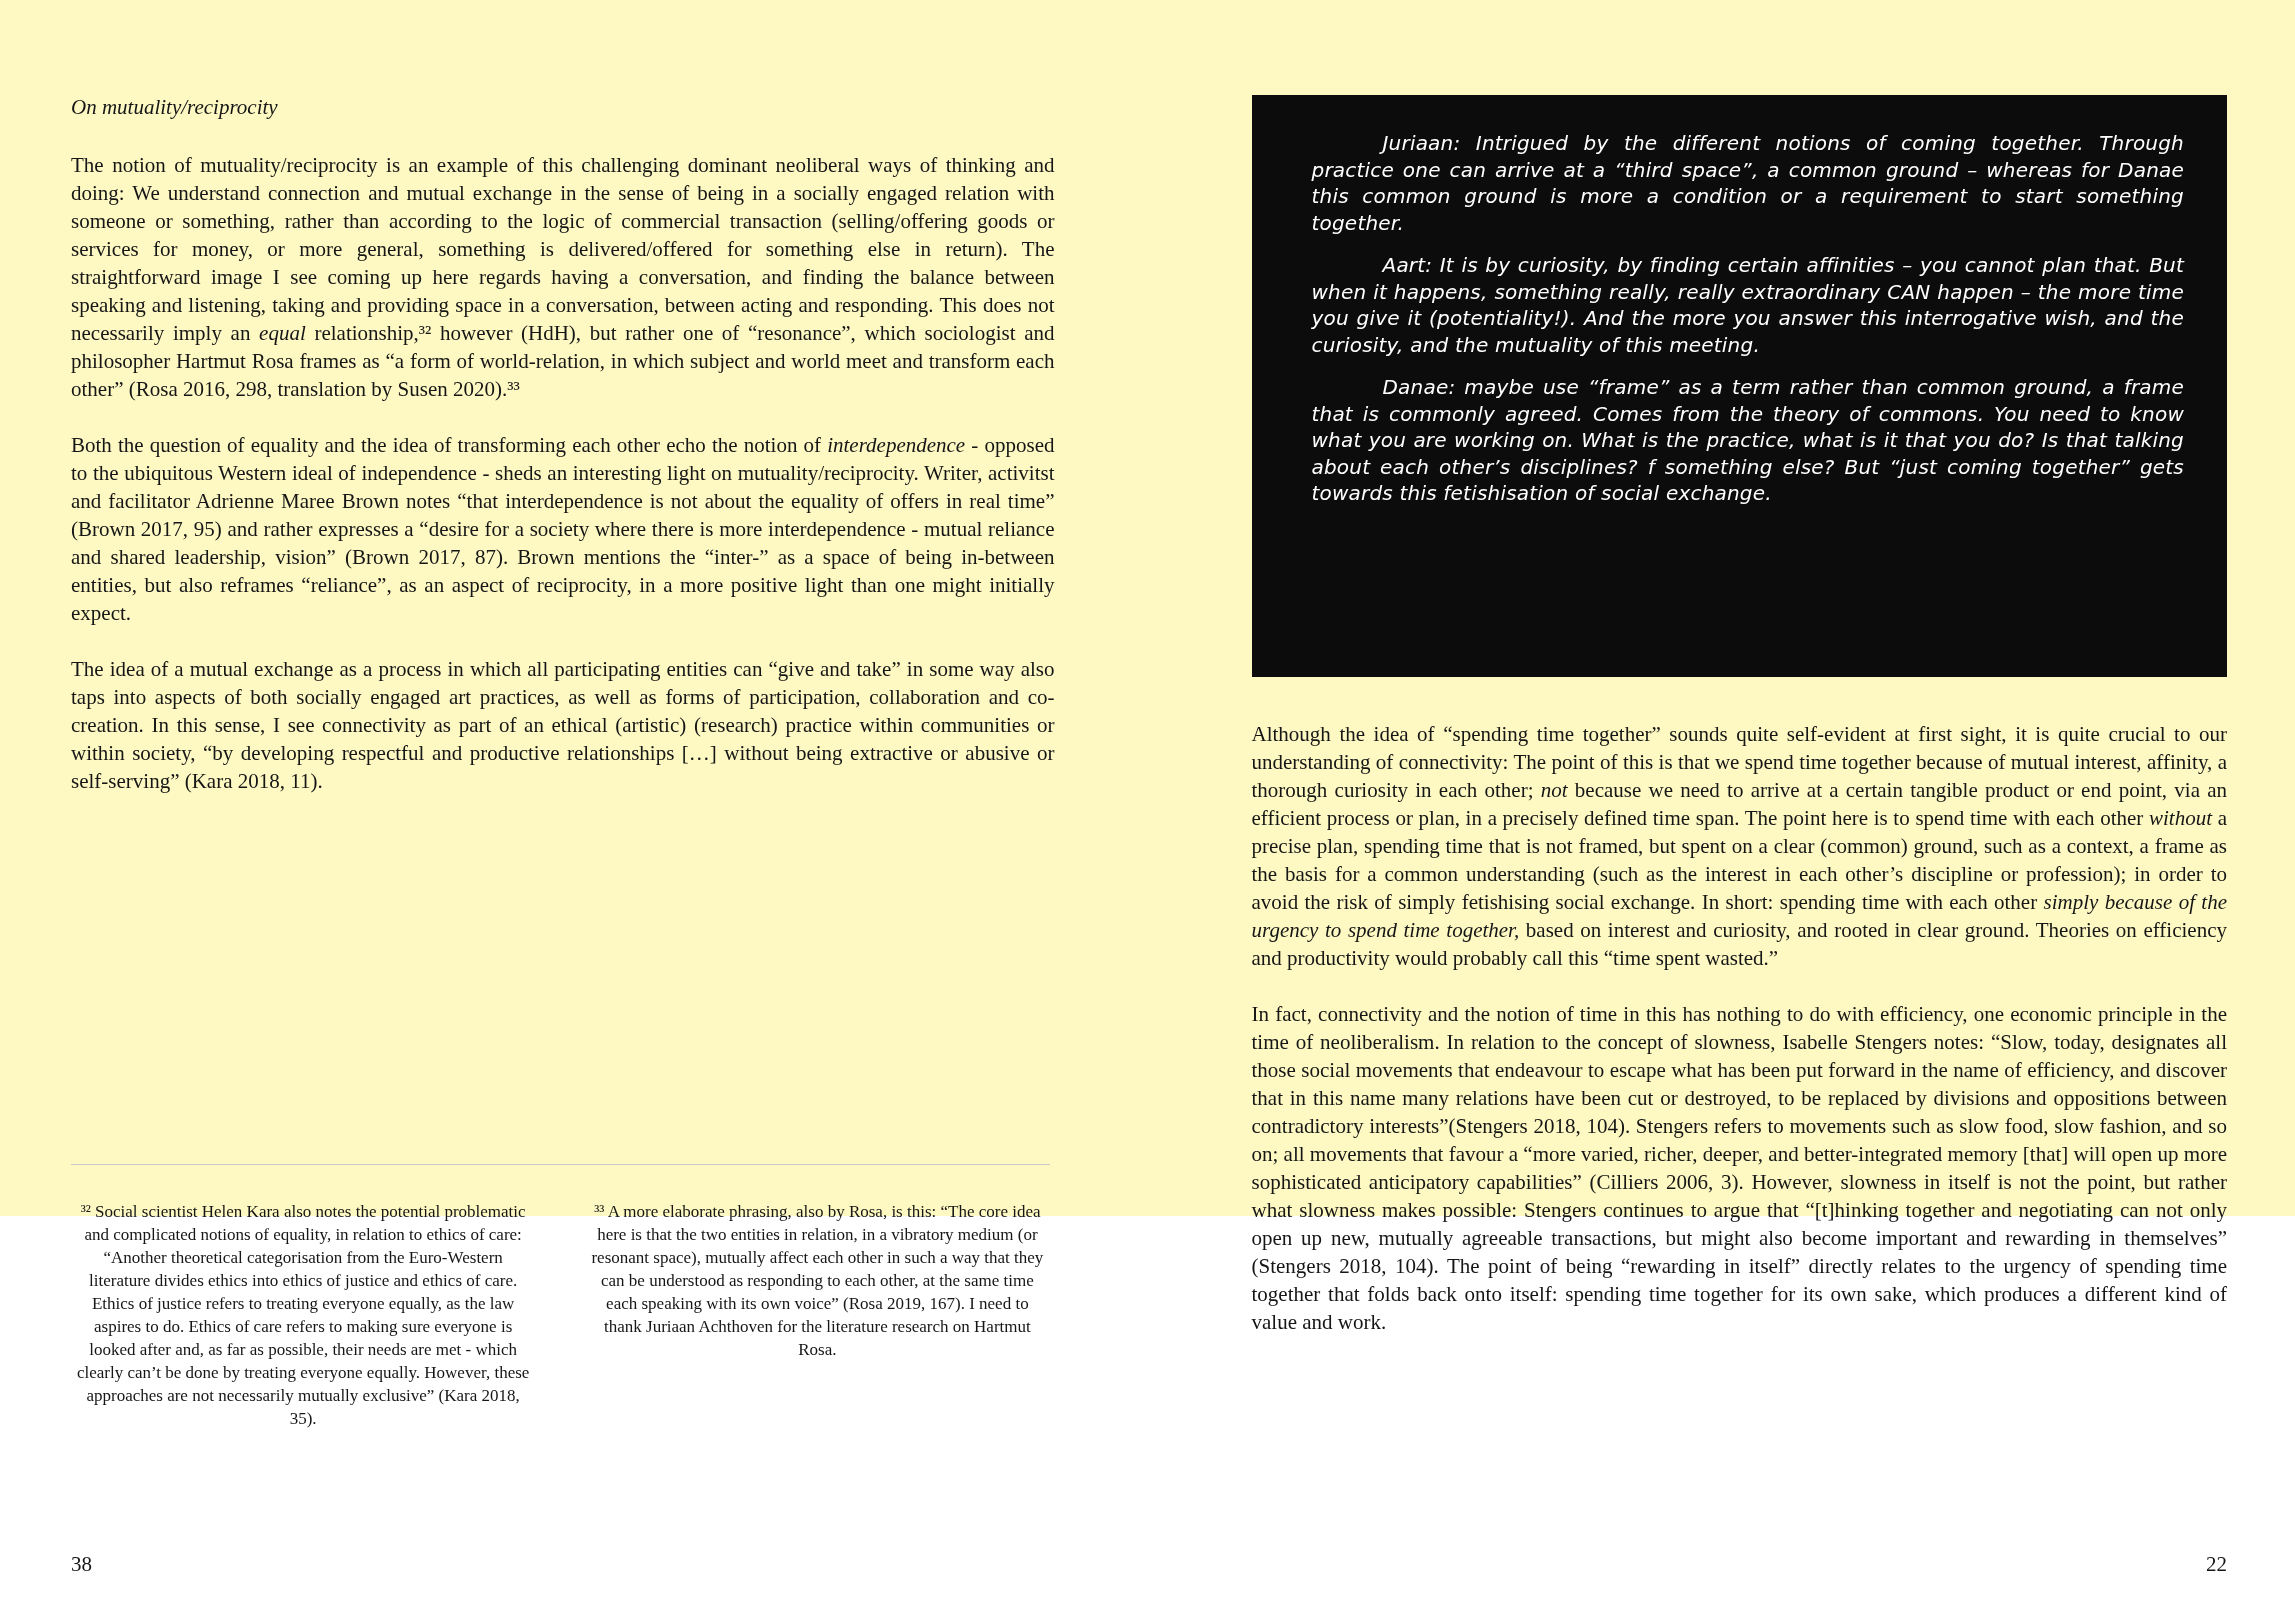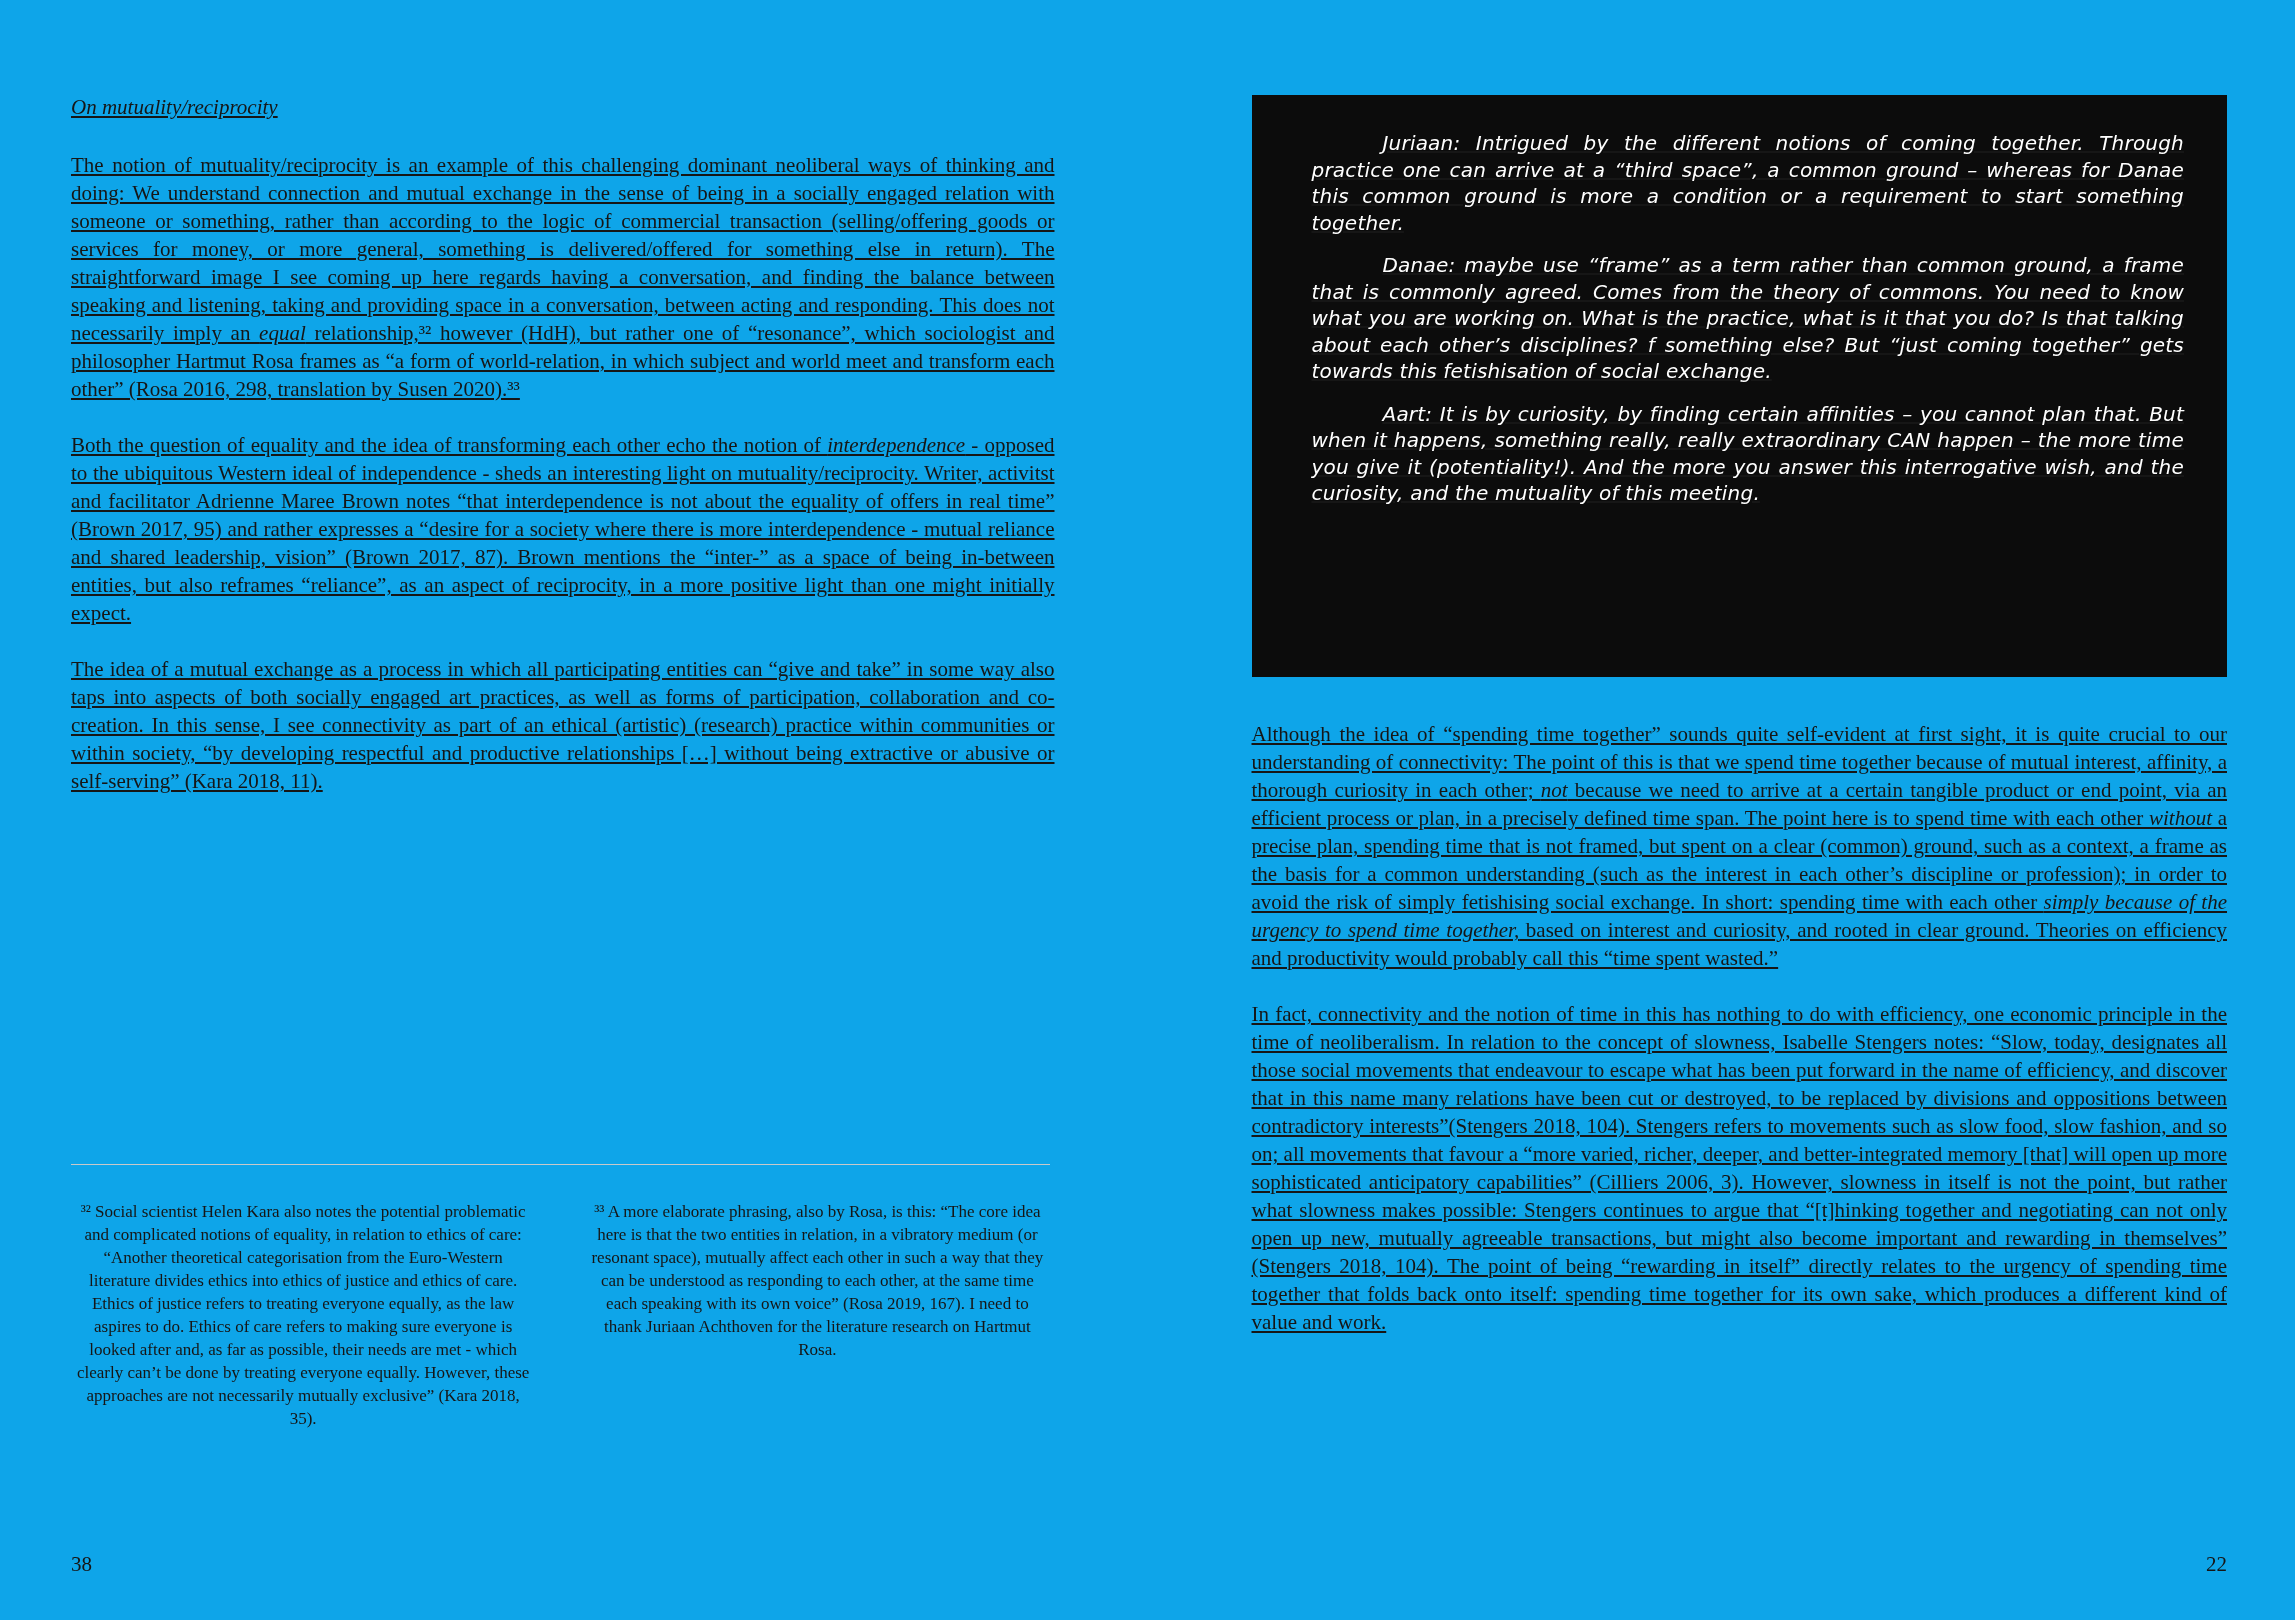--- a/index.html
+++ b/index.html
@@ -1,18 +1,18 @@
 <!DOCTYPE html>
 <html style="font-size:13px"><head>
 <meta charset="utf-8">
 <style>
   * { margin:0; padding:0; box-sizing:border-box; }
   html, body { width:2295px; height:1620px; background:#ffffff; overflow:hidden; }
   body { font-family:"Liberation Serif", serif; color:#161616; }
-  .spread { display:flex; width:2295px; height:1620px; background:#0ea5e9;text-decoration:underline; }
+  .spread { display:flex; width:2295px; height:1216px; background:#fef9c3; }
   .page { width:1148px; height:1620px; position:relative; }
   .page.left  { padding:95px 93px 0 71px; }
   .page.right { padding:95px 68px 0 104px; }
 
   .heading { font-size:21px; font-weight:normal; font-style:italic; margin-bottom:31px; }
   .body { font-size:21px; line-height:28px; text-align:justify; margin-bottom:28px; }
   .i { font-style:italic; }
 
   .footnotes { position:absolute; left:71px; right:98px; top:1164px; }
   .rule { border-top:0.8px solid #c9c9c9; margin-bottom:35px; }
@@ -50,22 +50,22 @@
         <p class="fn">³³ A more elaborate phrasing, also by Rosa, is this: “The core idea here is that the two entities in relation, in a vibratory medium (or resonant space), mutually affect each other in such a way that they can be understood as responding to each other, at the same time each speaking with its own voice” (Rosa 2019, 167). I need to thank Juriaan Achthoven for the literature research on Hartmut Rosa.</p>
       </div>
     </div>
 
     <div class="pageno">38</div>
   </section>
 
   <section class="page right">
     <div class="dialogue">
       <p>Juriaan: Intrigued by the different notions of coming together. Through practice one can arrive at a “third space”, a common ground – whereas for Danae this common ground is more a condition or a requirement to start something together.</p>
+      <p>Aart: It is by curiosity, by finding certain affinities – you cannot plan that. But when it happens, something really, really extraordinary CAN happen – the more time you give it (potentiality!). And the more you answer this interrogative wish, and the curiosity, and the mutuality of this meeting.</p>
       <p>Danae: maybe use “frame” as a term rather than common ground, a frame that is commonly agreed. Comes from the theory of commons. You need to know what you are working on. What is the practice, what is it that you do? Is that talking about each other’s disciplines? f something else? But “just coming together” gets towards this fetishisation of social exchange.</p>
-      <p>Aart: It is by curiosity, by finding certain affinities – you cannot plan that. But when it happens, something really, really extraordinary CAN happen – the more time you give it (potentiality!). And the more you answer this interrogative wish, and the curiosity, and the mutuality of this meeting.</p>
     </div>
 
     <p class="body"><span>Although the idea of “spending time together” sounds quite self-evident at first sight, it is quite crucial to our understanding of connectivity: The point of this is that we spend time together because of mutual interest, affinity, a thorough curiosity in each other; </span><span class="i">not</span><span> because we need to arrive at a certain tangible product or end point, via an efficient process or plan, in a precisely defined time span. The point here is to spend time with each other </span><span class="i">without</span><span> a precise plan, spending time that is not framed, but spent on a clear (common) ground, such as a context, a frame as the basis for a common understanding (such as the interest in each other’s discipline or profession); in order to avoid the risk of simply fetishising social exchange. In short: spending time with each other </span><span class="i">simply because of the urgency to spend time together,</span><span> based on interest and curiosity, and rooted in clear ground. Theories on efficiency and productivity would probably call this “time spent wasted.”</span></p>
     <p class="body"><span>In fact, connectivity and the notion of time in this has nothing to do with efficiency, one economic principle in the time of neoliberalism. In relation to the concept of slowness, Isabelle Stengers notes: “Slow, today, designates all those social movements that endeavour to escape what has been put forward in the name of efficiency, and discover that in this name many relations have been cut or destroyed, to be replaced by divisions and oppositions between contradictory interests”(Stengers 2018, 104). Stengers refers to movements such as slow food, slow fashion, and so on; all movements that favour a “more varied, richer, deeper, and better-integrated memory [that] will open up more sophisticated anticipatory capabilities” (Cilliers 2006, 3). However, slowness in itself is not the point, but rather what slowness makes possible: Stengers continues to argue that “[t]hinking together and negotiating can not only open up new, mutually agreeable transactions, but might also become important and rewarding in themselves” (Stengers 2018, 104). The point of being “rewarding in itself” directly relates to the urgency of spending time together that folds back onto itself: spending time together for its own sake, which produces a different kind of value and work.</span></p>
 
     <div class="pageno">22</div>
   </section>
 
 </div>
 

